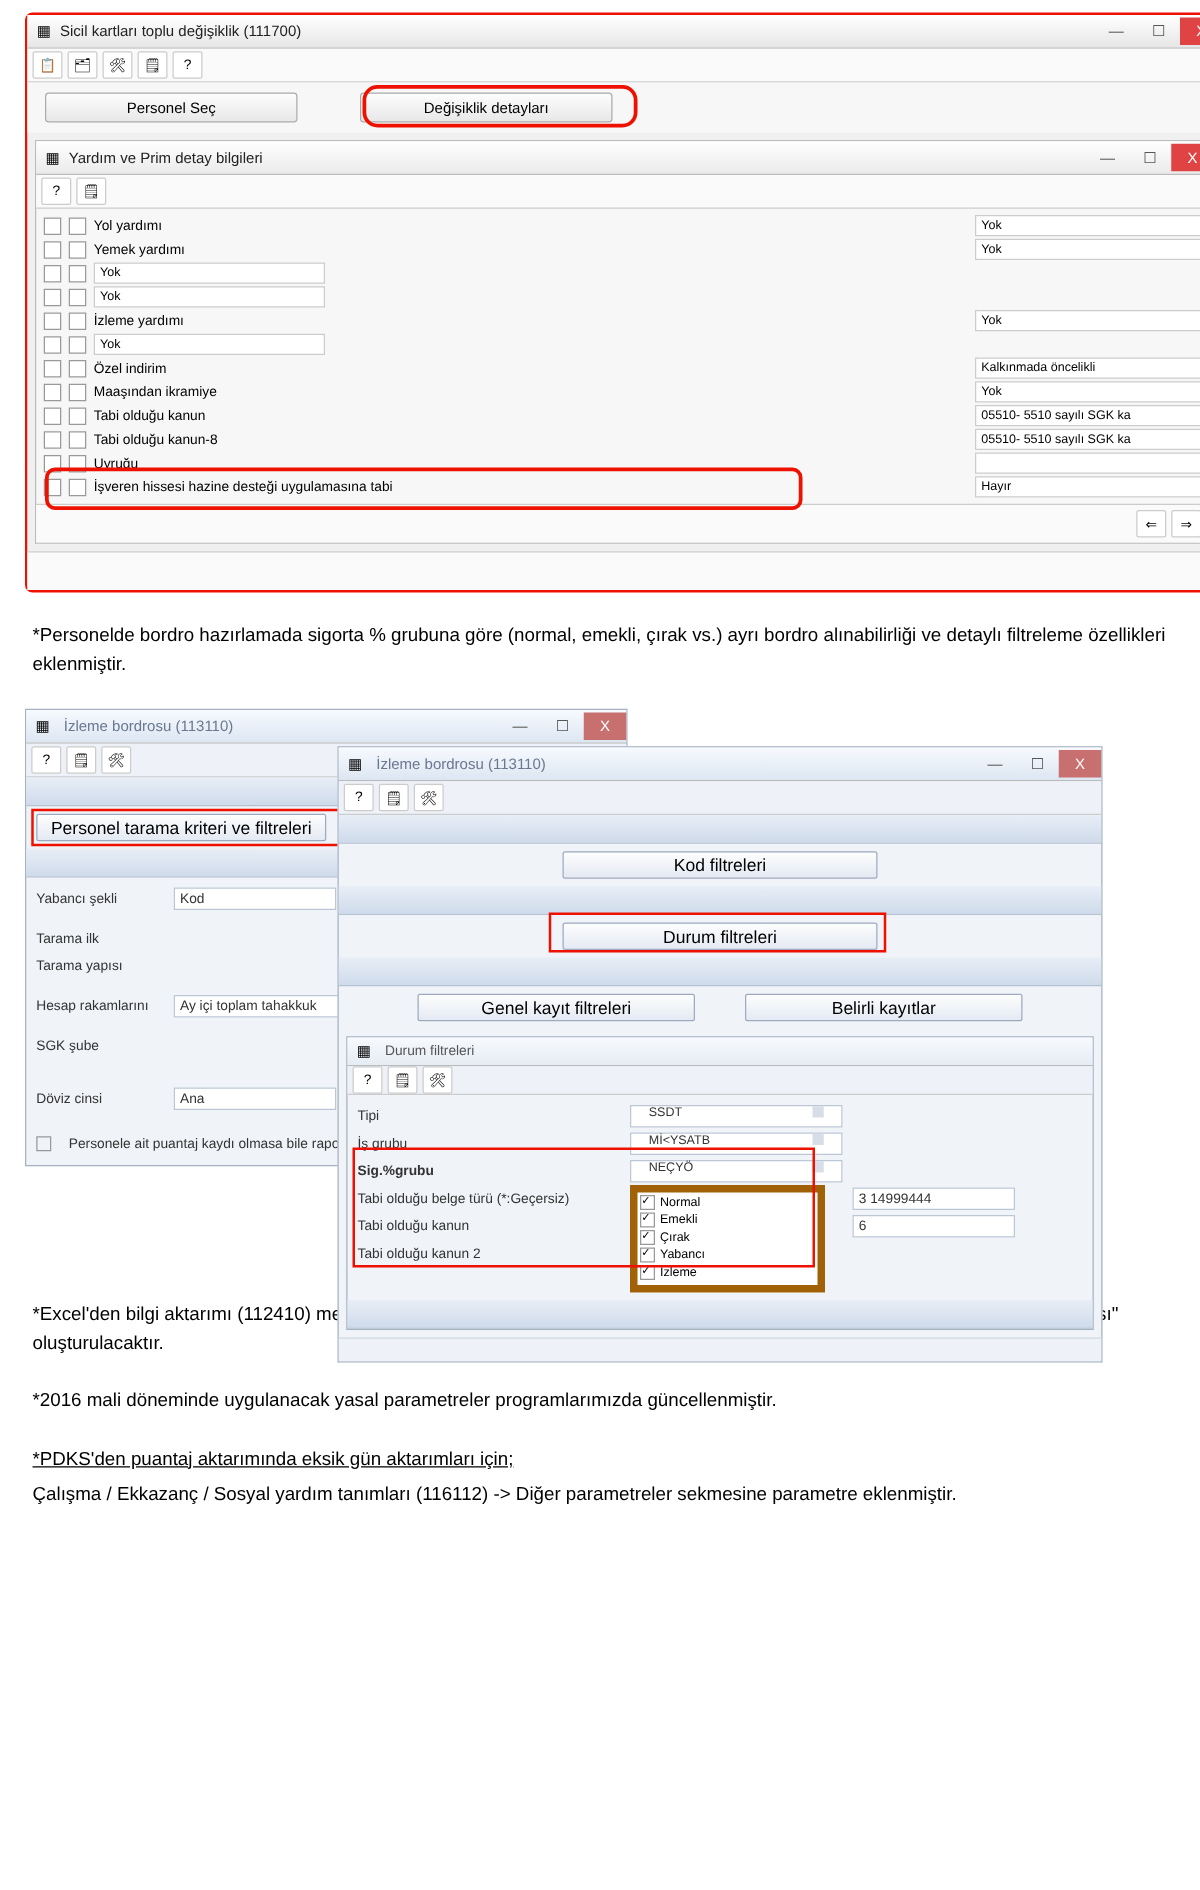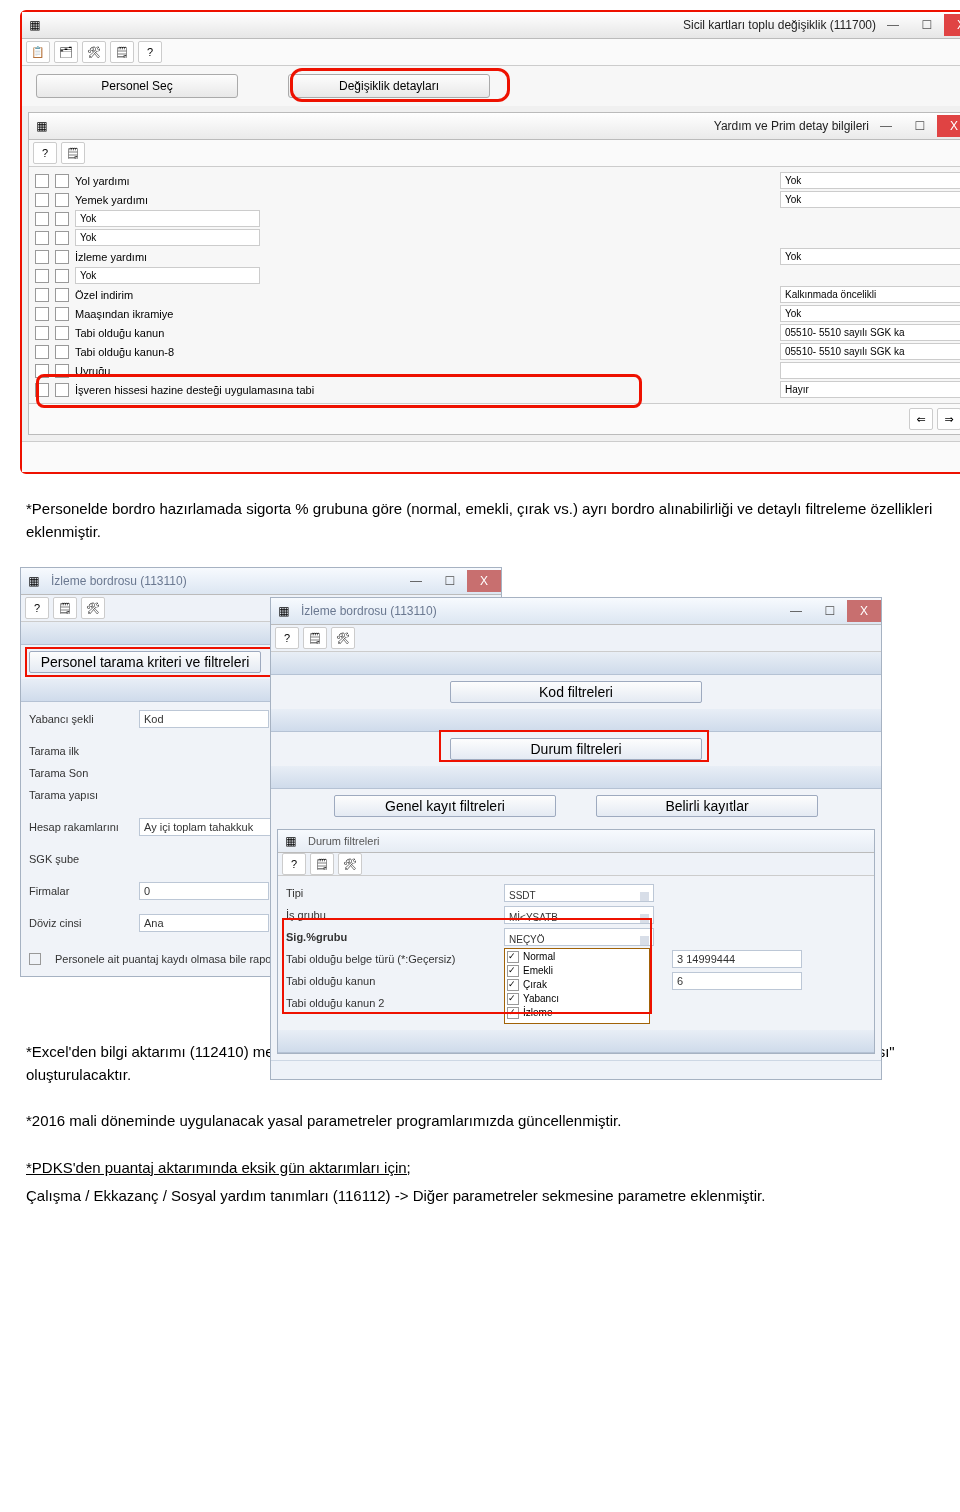--- a/index.html
+++ b/index.html
@@ -1,20 +1,20 @@
 <!DOCTYPE html>
 <html><head>
 <meta charset="utf-8">
 <style>
 body{margin:0;font-family:Arial,Helvetica,sans-serif;background:#fff;font-size:12px;color:#000}
 .page{width:960px;margin:0 auto;padding:10px 20px 30px}
 .win{border:1px solid #888;background:#f0f0f0;margin-bottom:6px}
 .titlebar{display:flex;align-items:center;height:26px;background:linear-gradient(#fff,#e6e6e6);border-bottom:1px solid #bbb;font-size:12px}
 .titlebar .icon{width:26px;text-align:center}
-.titlebar .title{flex:1;text-align:right;color:#222}
+.titlebar .title{flex:1;text-align:left;color:#222}
 .winbtns{display:flex}
 .winbtn{width:34px;height:22px;display:flex;align-items:center;justify-content:center;color:#555;font-size:12px}
 .winbtn.close{background:#e04343;color:#fff}
 .toolbar{height:26px;display:flex;align-items:center;gap:4px;padding:0 4px;border-bottom:1px solid #ccc;background:#fafafa}
 .tbicon{width:22px;height:20px;border:1px solid #ccc;border-radius:2px;background:#fff;display:flex;align-items:center;justify-content:center;font-size:11px}
 .tabrow{display:flex;gap:50px;padding:8px 14px;background:#f7f7f7}
 .tabbtn{flex:0 0 200px;height:22px;border:1px solid #aaa;border-radius:3px;background:linear-gradient(#fdfdfd,#e8e8e8);display:flex;align-items:center;justify-content:center;font-size:12px}
 .inner{margin:6px;border:1px solid #bbb;background:#f7f7f7}
 .list{padding:4px 6px}
 .lrow{display:flex;align-items:center;height:19px;gap:6px}
@@ -30,23 +30,23 @@
 .frontwin{position:absolute;left:250px;top:30px;width:610px;border:1px solid #a6b2c2;background:#f0f3f8}
 .grayband{background:linear-gradient(#e8eef6,#cfdbeb);height:22px;border-bottom:1px solid #b5c2d4}
 .form{padding:6px 8px}
 .frow{display:flex;align-items:center;gap:10px;height:22px;font-size:11px;color:#333}
 .frow .flbl{width:100px}
 .frow .fval{border:1px solid #bcc7d6;background:#fff;height:16px;padding:0 4px;font-size:11px;display:flex;align-items:center}
 .longbtn{height:20px;border:1px solid #9eaabf;border-radius:2px;background:linear-gradient(#fdfdfd,#e4eaf3);display:flex;align-items:center;justify-content:center;font-size:14px}
 .check{display:inline-block;width:10px;height:10px;border:1px solid #999;margin-right:4px;vertical-align:middle}
 .check.on::after{content:"✓";font-size:9px;position:relative;top:-2px;left:0}
 .subwin{border:1px solid #a6b2c2;background:#f0f3f8;margin-top:8px}
-.sel{border:1px solid #bcc7d6;background:#fff;height:16px;display:flex;align-items:flex-end;justify-content:space-between;padding:0 4px;font-size:10px}
+.sel{border:1px solid #bcc7d6;background:#fff;height:16px;display:flex;align-items:flex-start;justify-content:space-between;padding:0 14px;font-size:10px}
 .seldrop{width:9px;height:9px;background:#d8dee8}
-.listbox{border:1px solid #a16207;background:#fff;font-size:10px;padding:2px}
+.listbox{border:6px solid #a16207;background:#fff;font-size:10px;padding:2px}
 .listbox div{height:14px}
 .redbox{position:absolute;border:2px solid #e10;pointer-events:none}
 .underline{text-decoration:underline}
 </style>
 </head>
 <body>
 
 <div class="page">
 
 <div class="outer">
@@ -198,39 +198,32 @@
     <div class="form">
       <div class="frow">
             <div class="flbl">Yabancı şekli</div>
             <div class="fval" style="width:120px">Kod</div>
           </div>
       <div class="frow" style="height:10px"></div>
       <div class="frow">
             <div class="flbl">Tarama ilk</div>
           </div>
       <div class="frow">
-            <div class="flbl">Tarama Son</div>
-          </div>
-      <div class="frow">
             <div class="flbl">Tarama yapısı</div>
           </div>
       <div class="frow" style="height:10px"></div>
       <div class="frow">
             <div class="flbl">Hesap rakamlarını</div>
             <div class="fval" style="width:140px">Ay içi toplam tahakkuk</div>
           </div>
       <div class="frow" style="height:10px"></div>
       <div class="frow">
             <div class="flbl">SGK şube</div>
           </div>
       <div class="frow" style="height:10px"></div>
-      <div class="frow">
-            <div class="flbl">Firmalar</div>
-            <div class="fval" style="width:120px">0</div>
-          </div>
       <div class="frow" style="height:10px"></div>
       <div class="frow">
             <div class="flbl">Döviz cinsi</div>
             <div class="fval" style="width:120px">Ana</div>
           </div>
       <div class="frow" style="height:14px"></div>
       <div class="frow">
             <span class="check"></span>
             <span>Personele ait puantaj kaydı olmasa bile raporlansın</span>
           </div>

